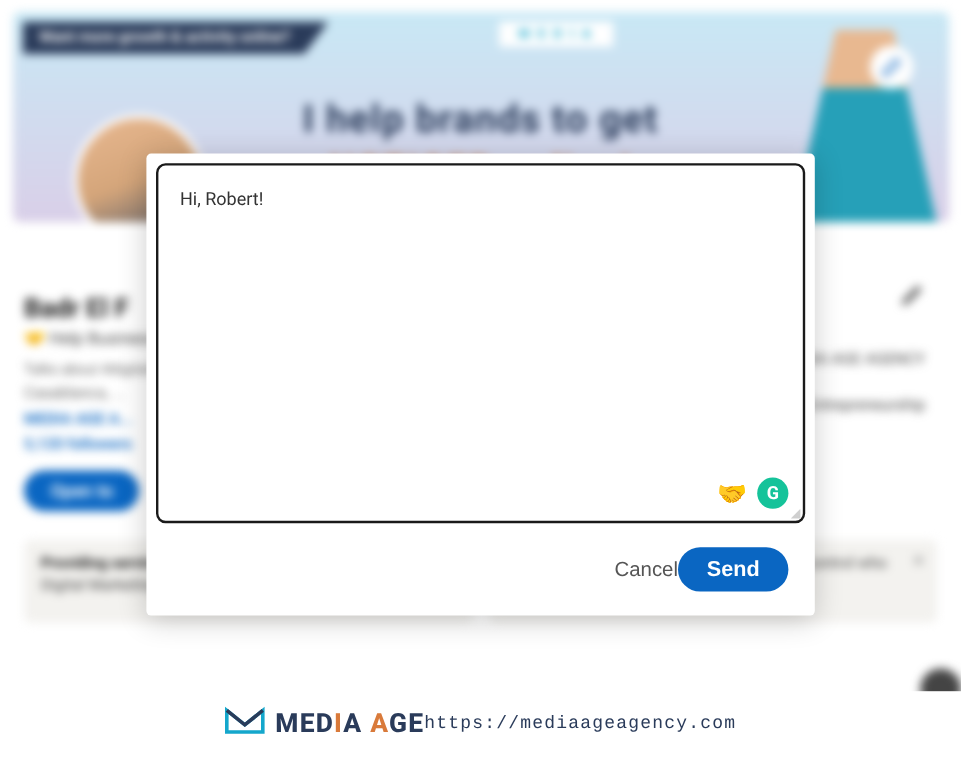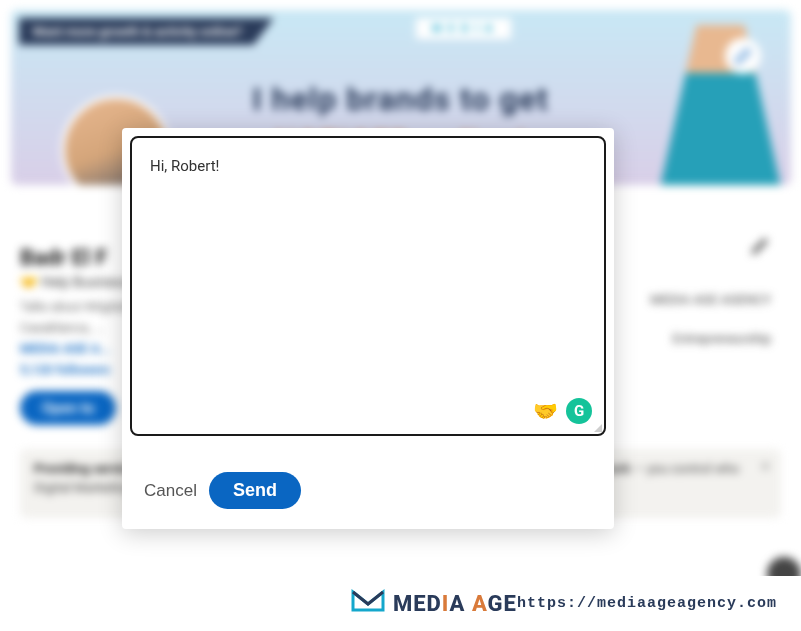--- a/index.html
+++ b/index.html
@@ -30,38 +30,38 @@
     
     .cards-row { display: flex; gap: 14px; margin: 24px 20px; }
     .card { flex: 1; background: #f3f2ef; padding: 12px 14px; border-radius: 6px; position: relative; font-size: 13px; color: #444; }
     .card-title { font-weight: 700; color: #1a1a1a; margin-bottom: 4px; }
     .card-close { position: absolute; top: 10px; right: 10px; color: #888; }
     .card-edit { position: absolute; top: 10px; right: 10px; color: #888; }
     .card-link { color: #0a66c2; font-weight: 600; }
     
     .float-circle { position: absolute; bottom: 50px; right: 0px; width: 34px; height: 34px; border-radius: 50%; background: #444; }
     
-    .footer { position: absolute; bottom: 0; left: 0; right: 0; height: 55px; background: #fff; display: flex; align-items: center; justify-content: flex-end; padding: 0 24px; }
+    .footer { position: absolute; bottom: 0; left: 0; right: 0; height: 55px; background: #fff; display: flex; align-items: center; justify-content: center; padding: 0 12px; }
     .footer-logo { display: flex; align-items: center; gap: 8px; }
     .footer-logo-mark { color: #14a7cc; font-size: 28px; }
     .footer-logo-text { font-size: 22px; font-weight: 800; letter-spacing: 1px; color: #2a3b5a; }
     .footer-logo-text .accent { color: #d97a3a; }
-    .footer-url { color: #2a3b5a; font-family: "Courier New", monospace; font-weight: 700; font-size: 15px; letter-spacing: 1px; }
+    .footer-url { color: #2a3b5a; font-family: "Courier New", monospace; font-weight: 400; font-size: 15px; letter-spacing: 1px; }
     
     
-    .modal { position: absolute; top: 128px; left: 122px; width: 492px; background: #fff; border-radius: 4px; box-shadow: 0 4px 24px rgba(0,0,0,0.2); }
+    .modal { position: absolute; top: 128px; left: 122px; width: 557px; background: #fff; border-radius: 4px; box-shadow: 0 4px 24px rgba(0,0,0,0.2); }
     .msg-box { border: 2px solid #1a1a1a; border-radius: 8px; margin: 8px 8px 0 8px; padding: 18px 18px 10px 18px; min-height: 300px; position: relative; }
     .msg-text { font-size: 15px; color: #333; line-height: 1.4; }
     .msg-text p { margin-bottom: 18px; }
     .msg-icons { position: absolute; bottom: 10px; right: 12px; display: flex; gap: 8px; align-items: center; }
     .handshake-icon { font-size: 20px; }
     .grammarly-icon { width: 26px; height: 26px; border-radius: 50%; background: #15c39a; color: #fff; display: flex; align-items: center; justify-content: center; font-size: 15px; font-weight: 700; }
     .resize-handle { position: absolute; bottom: 2px; right: 2px; width: 10px; height: 10px; }
     .resize-handle::after { content: ""; position: absolute; right: 0; bottom: 0; width: 0; height: 0; border-bottom: 8px solid #888; border-left: 8px solid transparent; opacity: 0.4; }
-    .modal-actions { display: flex; justify-content: flex-start; gap: 12px; padding: 36px 22px 20px; }
+    .modal-actions { display: flex; justify-content: flex-end; gap: 0; padding: 20px 22px 20px; }
     .btn-cancel { background: none; border: none; font-size: 17px; color: #555; cursor: pointer; font-weight: 500; }
     .btn-send { background: #0a66c2; border: none; color: #fff; font-size: 18px; font-weight: 700; padding: 8px 24px; border-radius: 22px; cursor: pointer; }
   </style>
 </head>
 <body>
 
 <div class="blur-backdrop">
   <div class="banner">
     <div class="banner-ribbon">Want more growth &amp; activity online?</div>
     <div class="banner-logo-tag">M E D I A</div>

